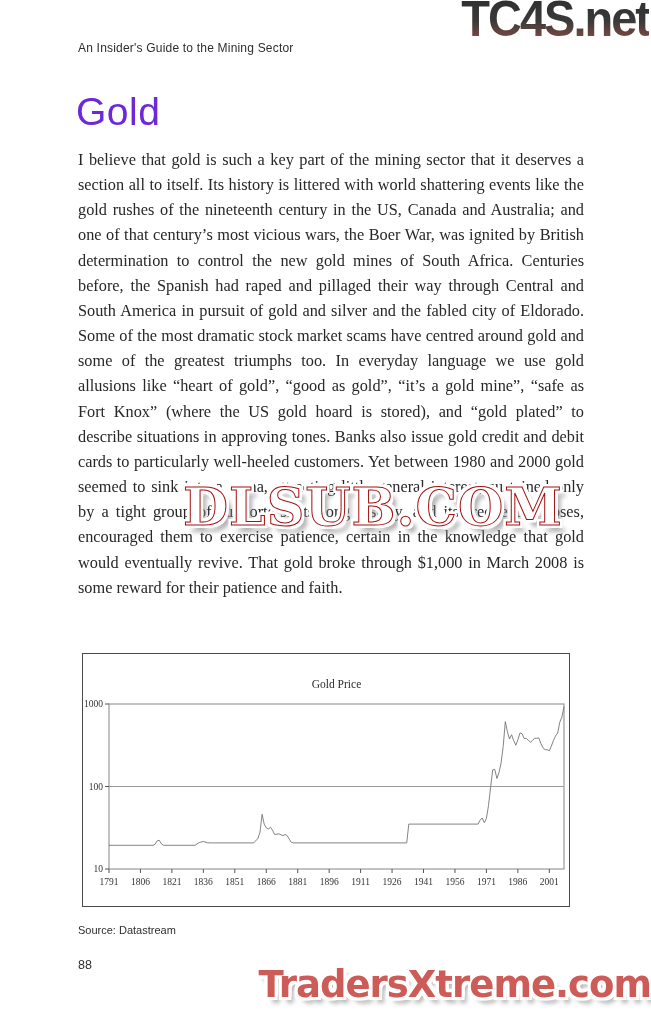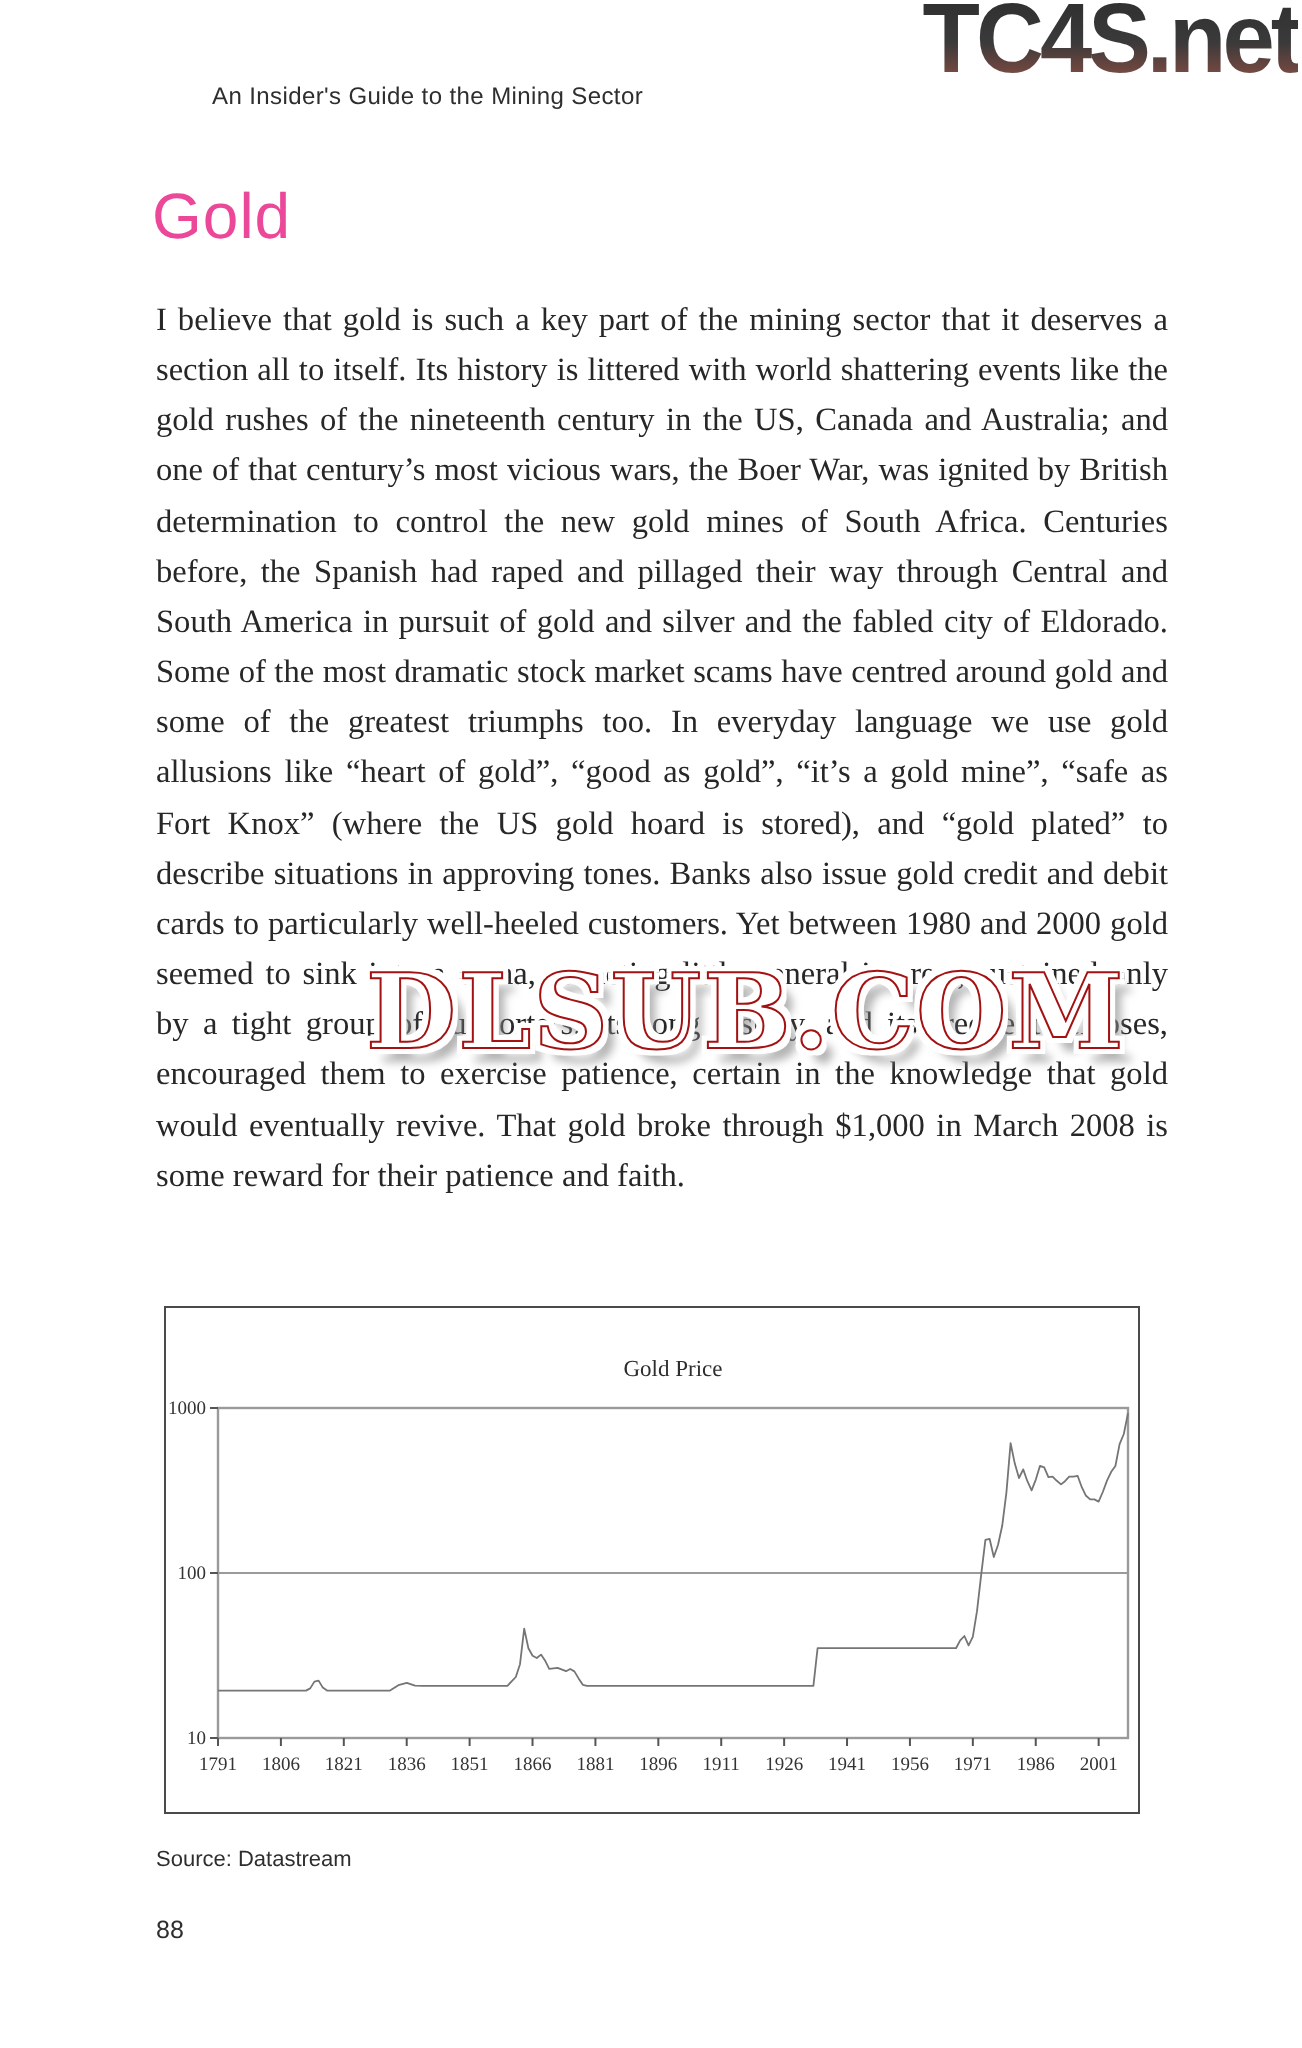--- a/index.html
+++ b/index.html
@@ -3,33 +3,33 @@
 <meta charset="utf-8">
 <style>
   html,body{margin:0;padding:0;background:#e8e8e8;}
   .page{
     position:relative; width:651px; height:1024px; background:#ffffff;
     overflow:hidden; font-family:"Liberation Sans", sans-serif;
     margin:0 auto;
   }
   .running-head{
     position:absolute; left:78px; top:41px;
-    font-size:12px; color:#2e2e2e; letter-spacing:.2px;margin-left:28px;
+    font-size:12px; color:#2e2e2e; letter-spacing:.2px;
   }
   .wm-top{
     position:absolute; top:-6px; right:2px;
     font-family:"Liberation Sans", sans-serif; font-weight:bold;
     font-size:47px; letter-spacing:-2px; line-height:1;
     transform:scaleY(1.05); transform-origin:top right;
     background:linear-gradient(180deg,#2d2d2d 0%,#3a3a3a 55%,#6d4640 82%,#95625a 100%);
     -webkit-background-clip:text; background-clip:text; color:transparent;
   }
   .page-title{
     position:absolute; left:76px; top:90px;
-    font-size:32px; font-weight:normal; color:#ec4899; letter-spacing:.5px;
+    font-size:39px; font-weight:normal; color:#6d28d9; letter-spacing:.5px;
   }
   .body-text{
     position:absolute; left:78px; top:147px; width:506px;
     font-family:"Liberation Serif", serif;
     font-size:16.3px; line-height:25.15px; text-align:justify;
     color:#272727;
   }
   .wm-mid{
     position:absolute; left:183px; top:481px;
     font-family:"DejaVu Serif", serif; font-weight:bold;
@@ -132,14 +132,15 @@
         <line x1="466.3225806451613" y1="215" x2="466.3225806451613" y2="219" stroke="#555" stroke-width="1"></line>
         <text x="466.3225806451613" y="231" text-anchor="middle" font-family="&quot;Liberation Serif&quot;, serif" font-size="9.5px" fill="#333">2001</text>
         <polyline points="26.0,191.3 70.0,191.3 72.1,190.2 74.2,186.8 76.3,186.3 78.4,189.8 80.5,191.3 112.0,191.3 116.2,188.6 120.4,187.4 124.5,188.8 128.7,188.9 170.7,188.9 174.9,184.5 177.0,178.1 179.1,160.3 181.2,170.1 183.3,173.9 185.4,175.0 187.5,173.3 189.5,176.2 191.6,180.4 195.8,179.9 200.0,181.6 202.1,180.5 204.2,181.7 206.3,185.2 208.4,188.4 210.5,188.9 323.7,188.9 325.8,170.1 395.0,170.1 397.1,166.2 399.2,164.0 401.3,168.7 403.4,164.4 405.5,151.6 407.6,133.3 409.7,115.9 411.8,115.4 413.9,124.5 416.0,118.5 418.1,108.9 420.2,92.3 422.3,67.6 424.4,77.8 426.5,85.0 428.6,80.7 430.7,86.6 432.8,91.2 434.9,85.8 437.0,78.9 439.1,79.7 441.2,84.6 443.3,84.3 445.4,86.4 447.5,88.2 449.5,86.6 451.6,84.3 453.7,84.3 455.8,83.9 457.9,89.6 460.0,93.9 462.1,95.7 464.2,95.7 466.3,96.8 468.4,92.0 470.5,86.3 472.6,81.9 474.7,79.0 476.8,68.1 478.9,63.0 481.0,52.6" fill="none" stroke="#757575" stroke-width="0.9" stroke-linejoin="round"></polyline>
       </svg>
   </div>
 
   <div class="source-line">Source: Datastream</div>
 
   <div class="page-number">88</div>
 
+  <div class="wm-bottom">TradersXtreme.com</div>
 
 </div>
 
 </body></html>

